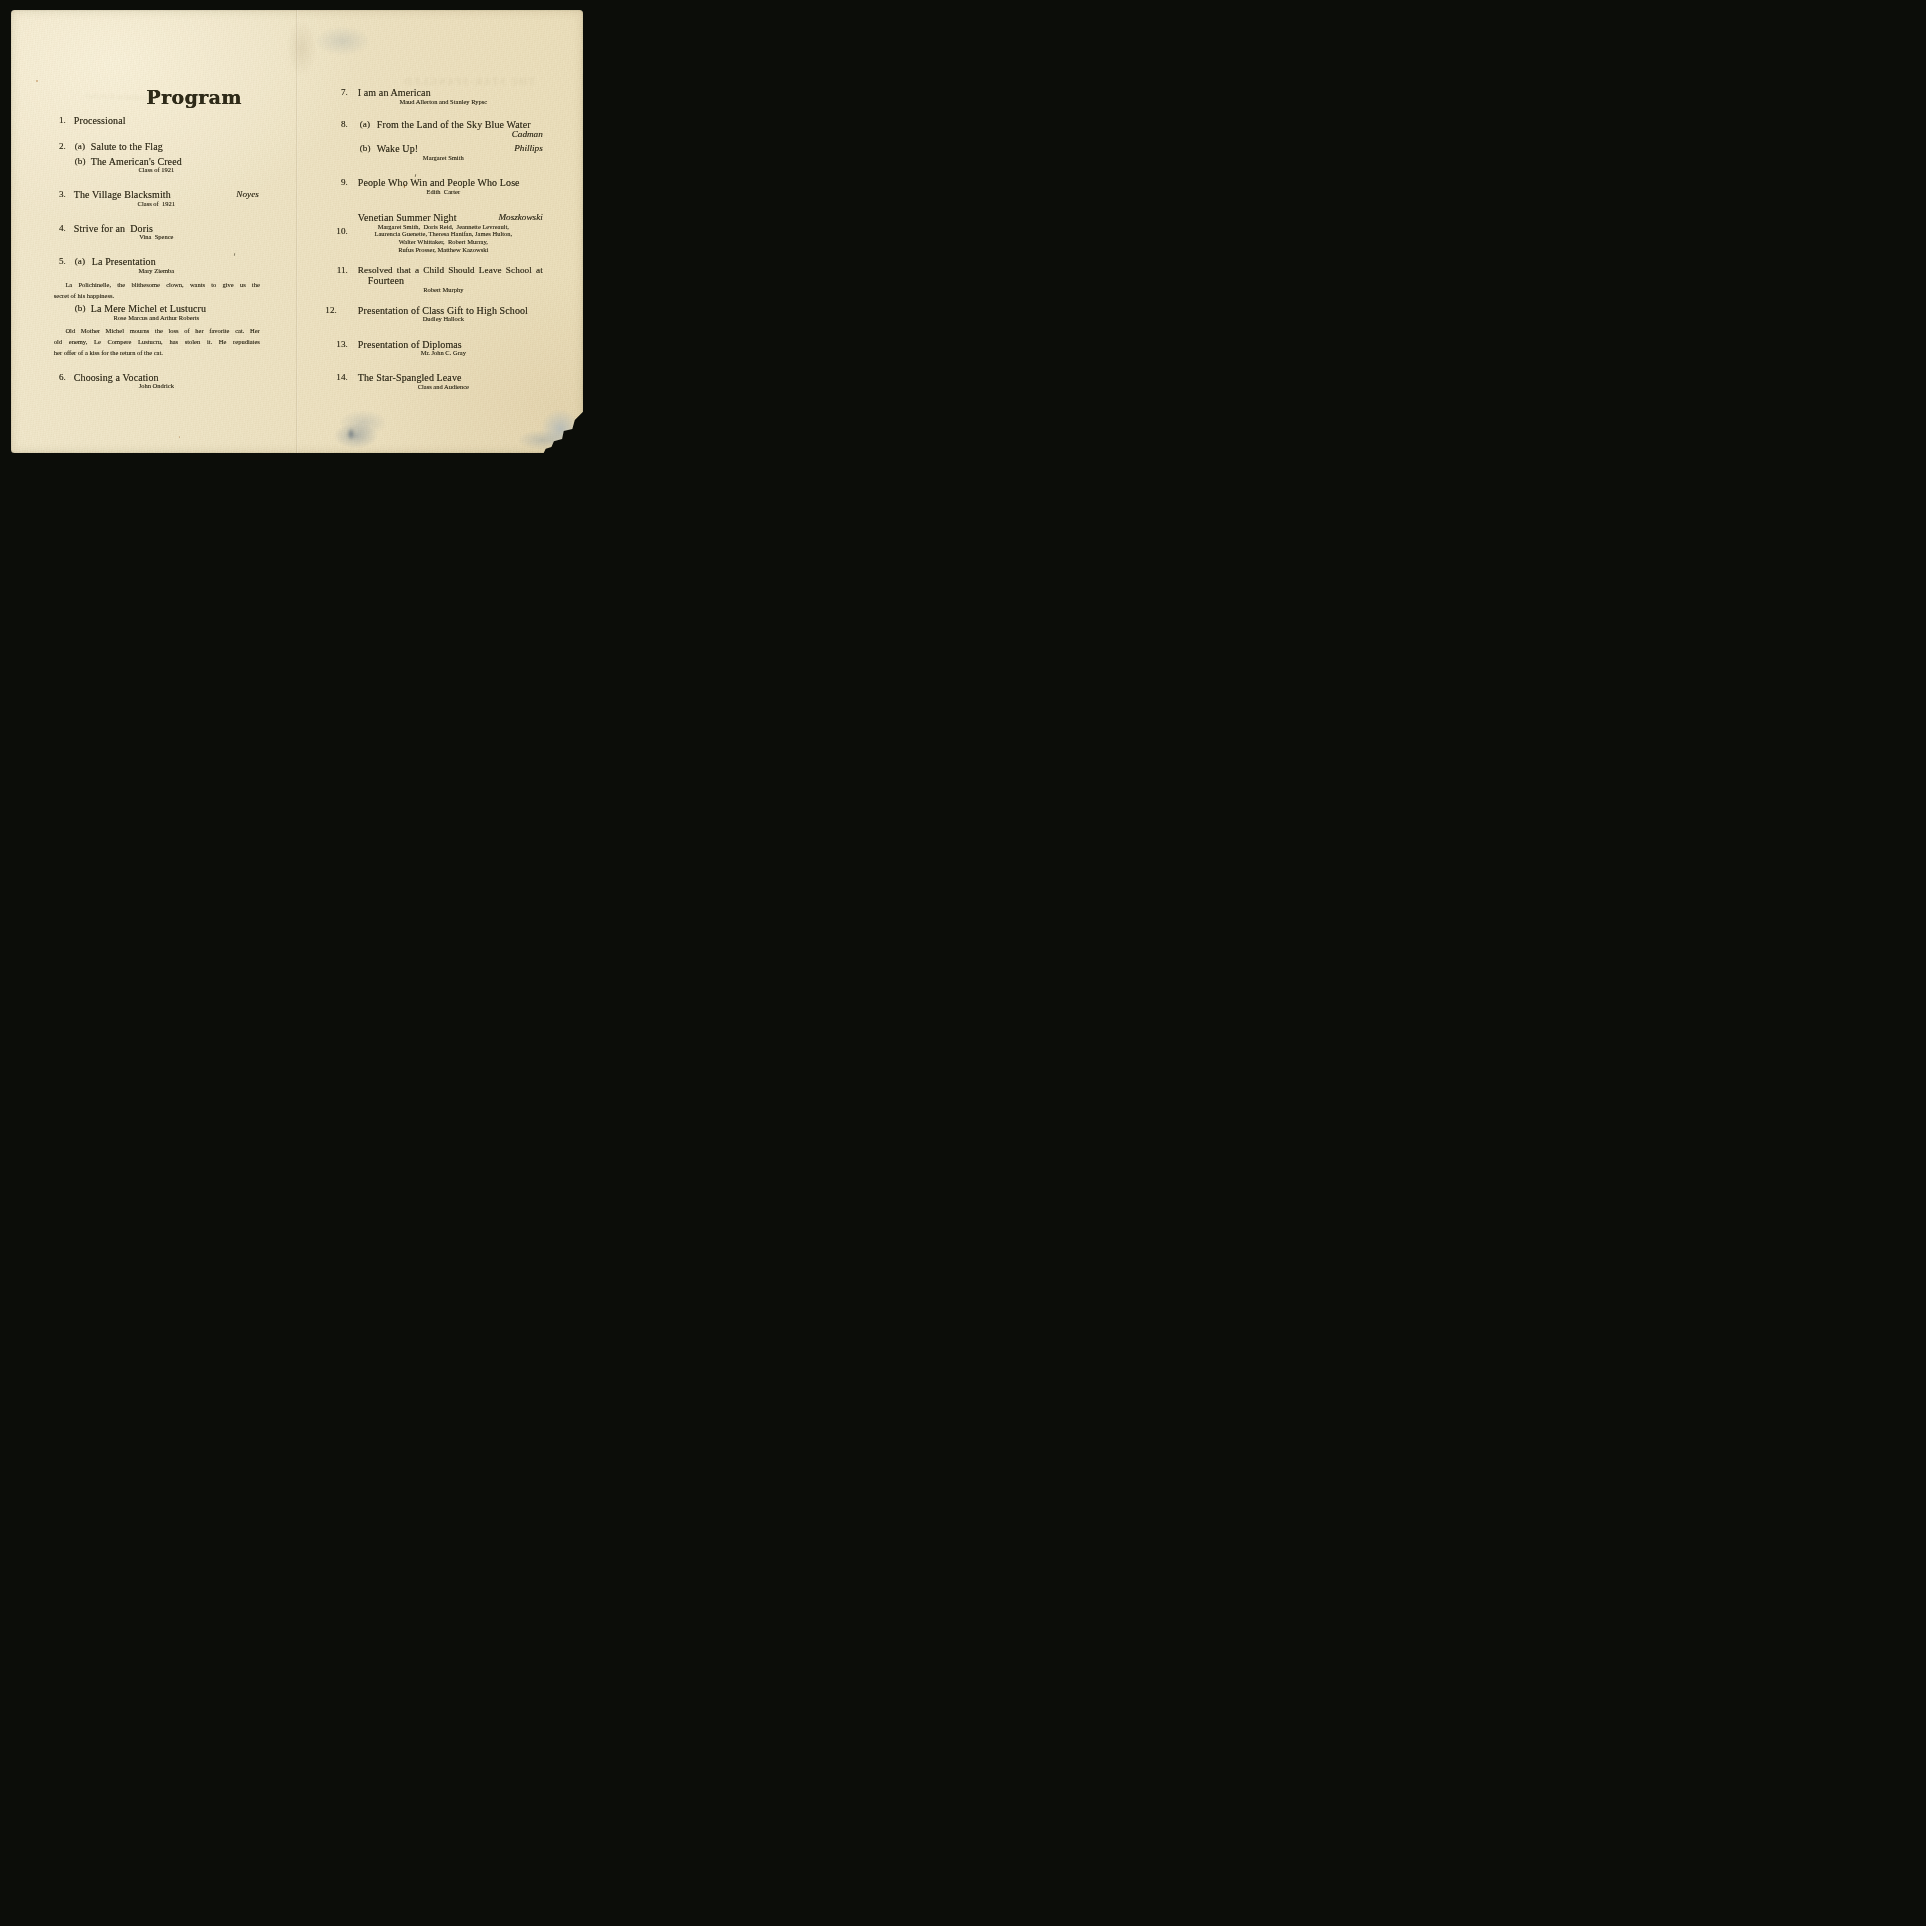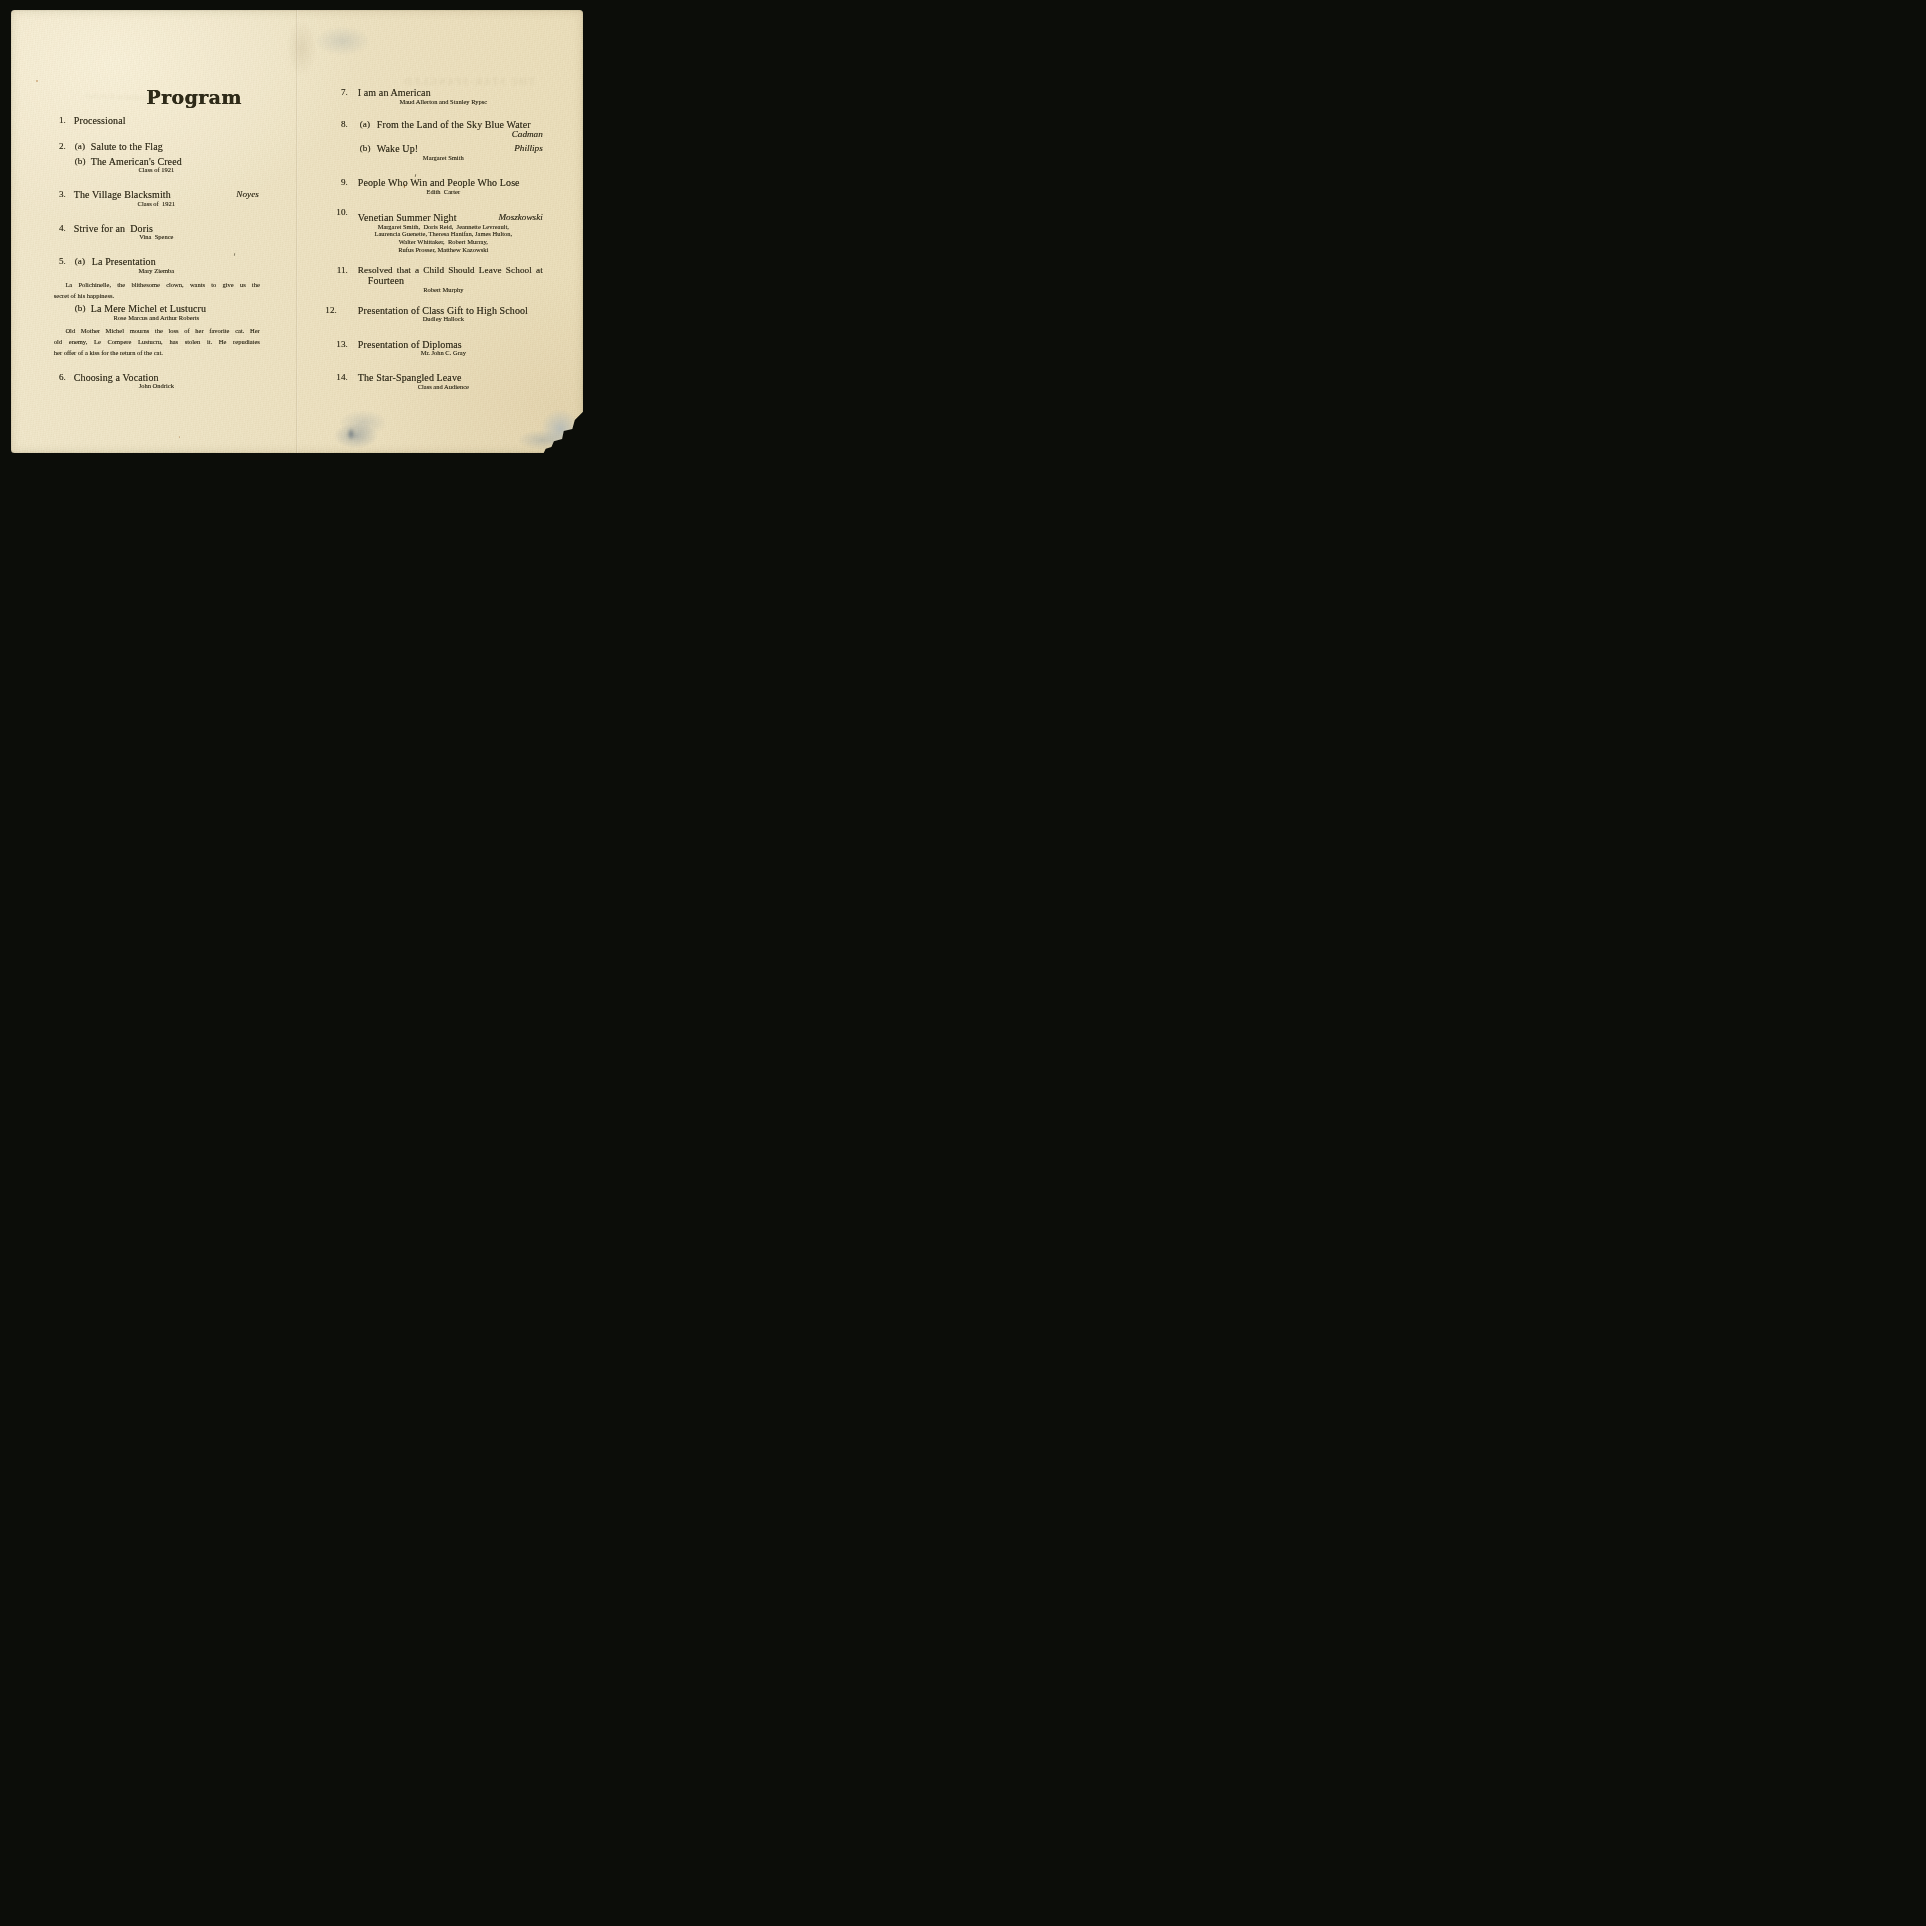--- a/index.html
+++ b/index.html
@@ -183,21 +183,21 @@
 
     <span class="tag" style="left:349px;top:133px">(b)</span>
     <span class="it" style="left:366px;top:133px">Wake Up!</span>
     <span class="comp" style="left:347px;top:133px;width:185px">Phillips</span>
     <span class="perf" style="left:344px;top:144px;width:177px">Margaret Smith</span>
 
     <span class="num" style="left:321px;top:167px">9.</span>
     <span class="it" style="left:347px;top:167px">People Who Win and People Who Lose</span>
     <span class="perf" style="left:344px;top:178px;width:177px">Edith  Carter</span>
 
-    <span class="num" style="left:321px;top:197px">10.</span>
+    <span class="num" style="left:321px;top:216px">10.</span>
     <span class="it" style="left:347px;top:202px">Venetian Summer Night</span>
     <span class="comp" style="left:347px;top:202px;width:185px">Moszkowski</span>
     <div class="names" style="top:213px">Margaret Smith,  Doris Reid,  Jeannette Levreault,</div>
     <div class="names" style="top:220px">Laurencia Guenette, Theresa Hanifan, James Hulton,</div>
     <div class="names" style="top:228px">Walter Whittaker,  Robert Murray,</div>
     <div class="names" style="top:236px">Rufus Prosser, Matthew Kazowski</div>
 
     <span class="num" style="left:321px;top:255px">11.</span>
     <div class="jline" style="left:347px;top:255px">Resolved that a Child Should Leave School at</div>
     <span class="it" style="left:357px;top:265px">Fourteen</span>

